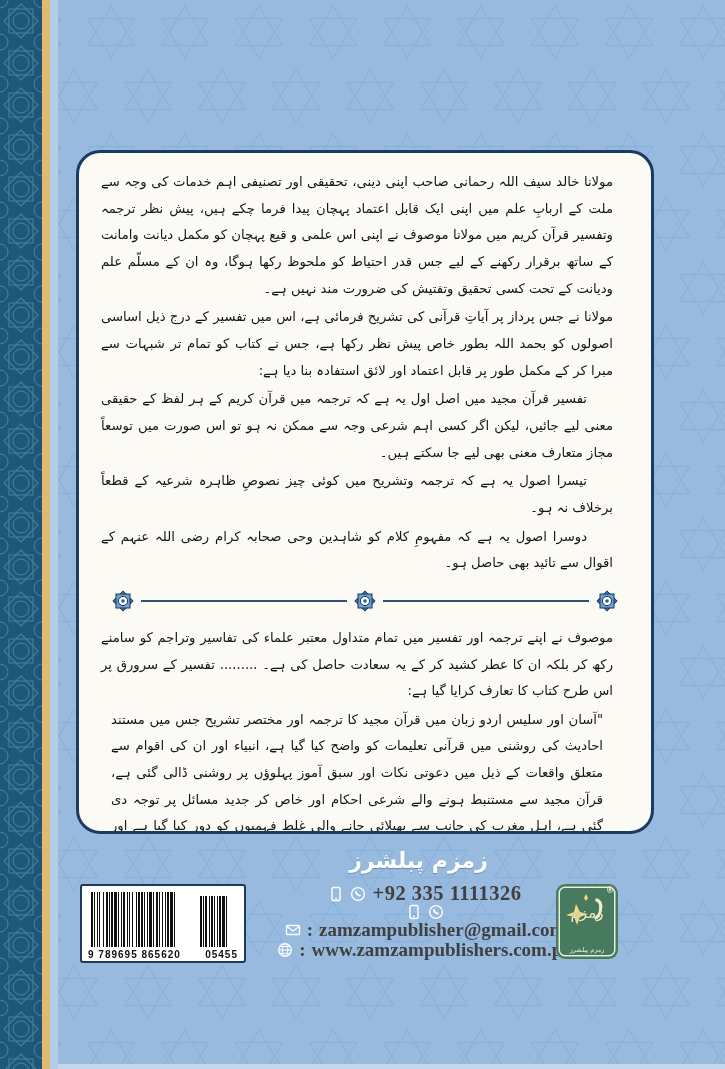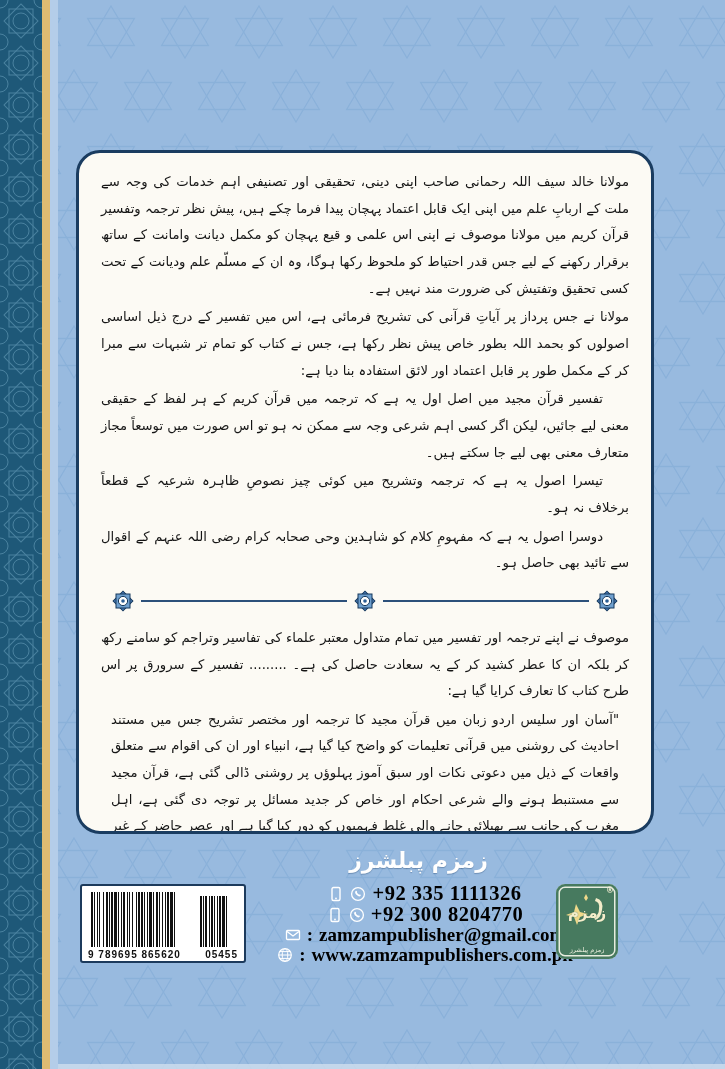--- a/index.html
+++ b/index.html
@@ -8,52 +8,52 @@
   svg.bg-pattern{position:absolute;left:0;top:0;}
   .side-strip{position:absolute;left:0;top:0;width:42px;height:1069px;background:#1e5878;}
   .gold-strip{position:absolute;left:42px;top:0;width:8px;height:1069px;background:#dfbb72;}
   .light-strip{position:absolute;left:50px;top:0;width:8px;height:1069px;background:#b4cde9;}
   .bottom-strip{position:absolute;left:58px;bottom:0;width:667px;height:5px;background:#cfdeee;opacity:.8;}
 
   .review-box{position:absolute;left:76px;top:150px;width:578px;height:684px;box-sizing:border-box;
       background:#fcfaf4;border:3px solid #1a3c60;border-radius:24px;
       padding:16px 22px 10px;direction:rtl;color:#151515;
       font-size:13.2px;line-height:2.02;text-align:justify;overflow:hidden;}
-  .review-box p{margin:0 0 2px 0;}
+  .review-box p{margin:0 16px 2px 0;}
   .para-indent{text-indent:26px;}
   .quote-para{padding:0 10px;}
   .attribution{text-align:center;font-weight:bold;font-size:12.6px;margin:2px 0 4px;}
 
   .divider{display:flex;align-items:center;margin:10px 4px;direction:ltr;}
   .divider .rule{flex:1;height:2px;background:#2c507a;}
   .divider .medallion{width:28px;height:28px;flex:0 0 auto;margin:0 4px;}
 
   .wordmark{position:absolute;left:346px;top:848px;width:145px;text-align:center;direction:rtl;
       color:#ffffff;font-size:22px;font-weight:bold;text-shadow:0 1px 1px rgba(30,60,100,.35);}
 
-  .contacts{position:absolute;left:250px;top:883px;width:350px;color:#000000;
+  .contacts{position:absolute;left:250px;top:883px;width:350px;color:#404040;
       font-family:"Liberation Serif",serif;font-weight:bold;}
   .contact-line{display:flex;justify-content:center;align-items:center;gap:6px;
       font-size:19px;line-height:20px;white-space:nowrap;}
   .contact-line.phone{font-size:20.5px;line-height:21px;letter-spacing:.5px;}
   .c-icon{display:inline-flex;width:16px;height:16px;flex:0 0 auto;}
 
   .barcode{position:absolute;left:80px;top:884px;width:166px;height:79px;box-sizing:border-box;
       background:#ffffff;border:2px solid #1c3a5c;border-radius:3px;}
   .bars-main{position:absolute;left:9px;top:6px;height:55px;display:flex;align-items:stretch;}
   .bars-addon{position:absolute;left:118px;top:10px;height:51px;display:flex;align-items:stretch;}
   .barcode-digits{position:absolute;left:6px;right:6px;bottom:1px;display:flex;justify-content:space-between;
       color:#111;font-family:"Liberation Sans",sans-serif;font-size:10px;letter-spacing:1px;font-weight:bold;}
 
   .pub-logo{position:absolute;left:556px;top:884px;width:62px;height:75px;box-sizing:border-box;
       background:#477a5f;border-radius:9px;box-shadow:inset 0 0 0 2.5px #477a5f,inset 0 0 0 4px rgba(240,243,230,.95);}
   .pub-logo .reg{position:absolute;right:4px;top:2px;color:#f2ecd2;font-size:8px;font-weight:bold;}
   .logo-art{position:absolute;left:0;top:6px;width:62px;height:44px;}
   .logo-name{position:absolute;left:0;top:20px;width:62px;text-align:center;color:#f5eecb;
-      font-size:15px;font-weight:bold;direction:rtl;text-shadow:0 0 1px #2c5743;}
+      font-size:15px;font-weight:normal;direction:rtl;text-shadow:0 0 1px #2c5743;}
   .logo-caption{position:absolute;left:0;bottom:5px;width:62px;text-align:center;color:#eef2e0;
       font-size:6.5px;direction:rtl;white-space:nowrap;}
 </style>
 </head>
 <body>
 
 <div class="page">
 
   <svg class="bg-pattern" width="725" height="1069">
     <defs>
@@ -151,21 +151,20 @@
             <rect x="4" y="1.5" width="8" height="13" rx="1.5" fill="none" stroke="#fff" stroke-width="1.4"></rect>
             <circle cx="8" cy="12.4" r="0.9" fill="#fff"></circle>
           </svg>
       </span>
       <span class="c-icon">
         <svg viewBox="0 0 16 16">
             <circle cx="8" cy="8" r="6.4" fill="none" stroke="#fff" stroke-width="1.3"></circle>
             <path d="M5.5 5.2 c.8-.8 1.2-.2 1.5.4 c.3.6-.2.9.2 1.5 c.4.6 1 1.2 1.6 1.5 c.6.3.9-.3 1.4 0 c.5.3 1 .9.2 1.5 c-1.2.9-3-.3-4-1.3 c-1-1-1.8-2.7-.9-3.6 Z" fill="#fff"></path>
           </svg>
       </span>
-      <span>+92 300 8204770</span>
     </div>
     <div class="contact-line">
       <span class="c-icon">
         <svg viewBox="0 0 16 16">
             <rect x="1.5" y="3.5" width="13" height="9" rx="1" fill="none" stroke="#fff" stroke-width="1.3"></rect>
             <path d="M2 4.5 L8 9 L14 4.5" fill="none" stroke="#fff" stroke-width="1.3"></path>
           </svg>
       </span>
       <span>:</span>
       <span>zamzampublisher@gmail.com</span>

